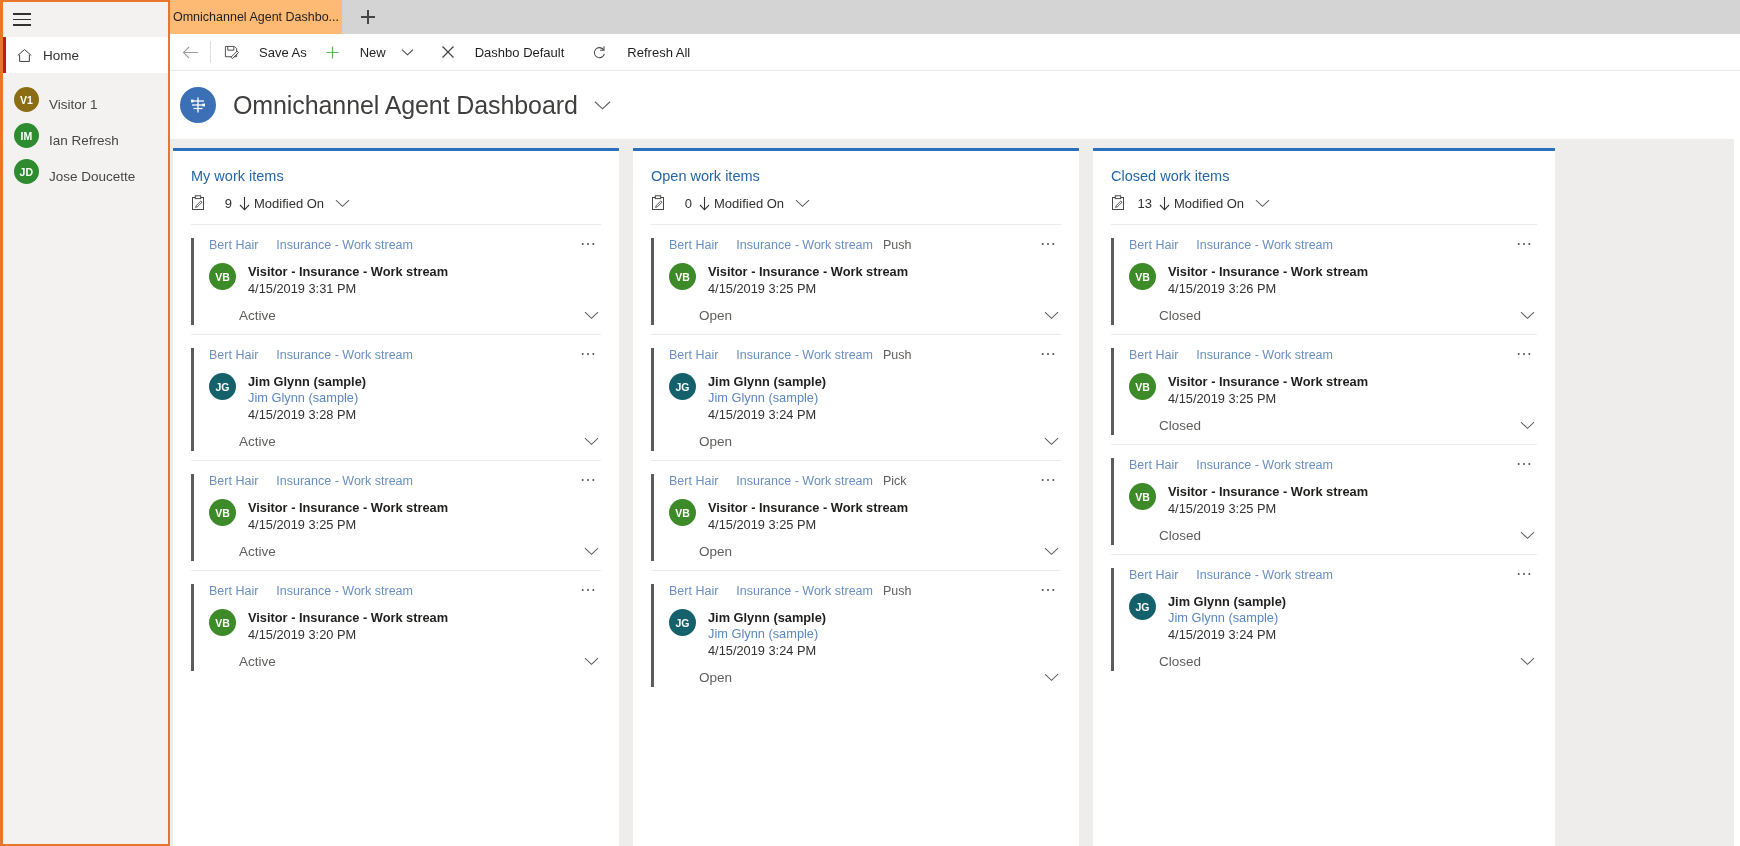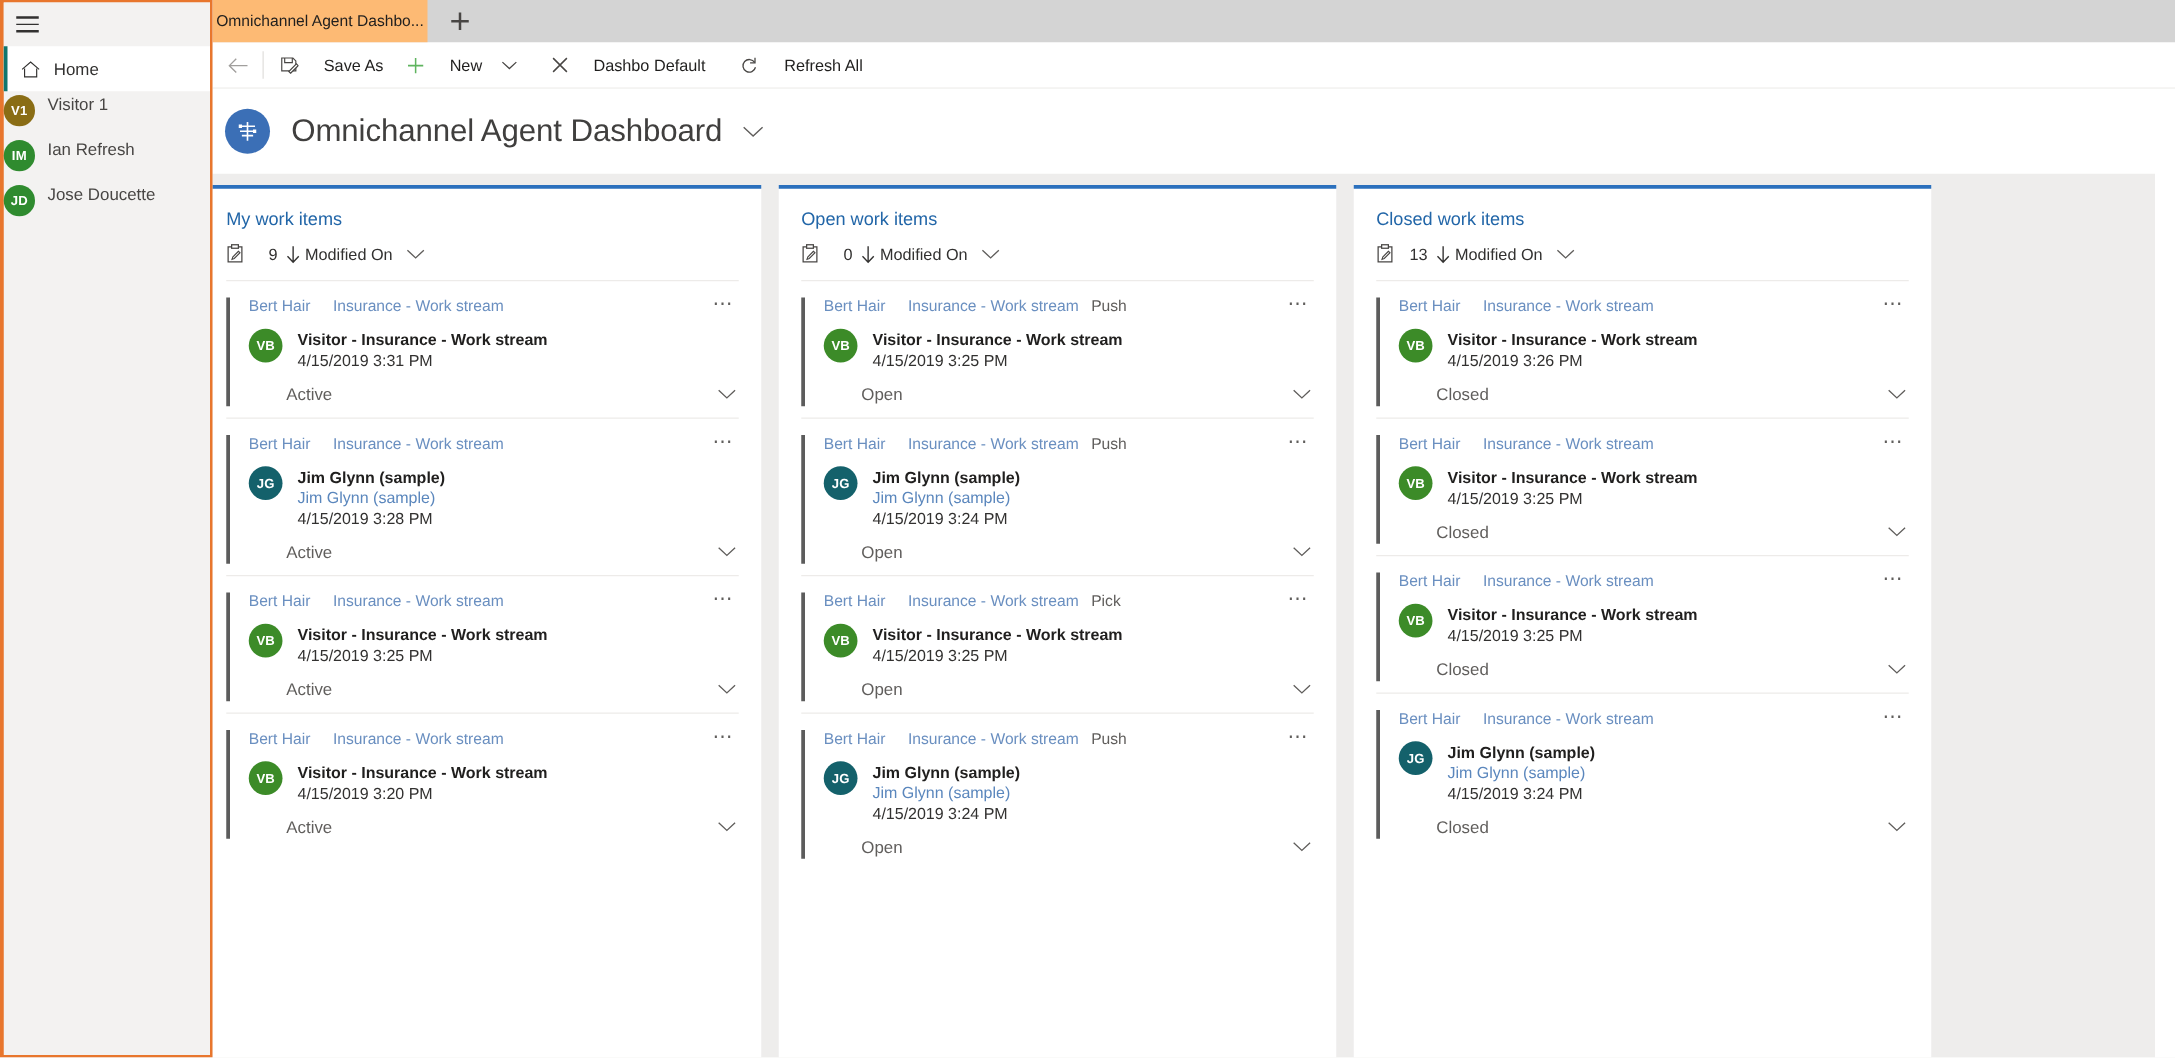--- a/index.html
+++ b/index.html
@@ -30,30 +30,30 @@
   .hamburger span {
     position: absolute; left: 0; width: 18px; height: 1.6px; background: #323130;
   }
   .hamburger span:nth-child(1){ top: 0; }
   .hamburger span:nth-child(2){ top: 5.5px; }
   .hamburger span:nth-child(3){ top: 11px; }
 
   #sidebar-home {
     height: 36px; background: #ffffff;
     display: flex; align-items: center;
-    border-left: 3px solid #0f766e;
+    border-left: 3px solid #b91c1c;
     padding-left: 10px;
     cursor: pointer;
   }
   #sidebar-home .home-ico { width: 17px; height: 17px; margin-right: 10px; display:block; }
   #sidebar-home .label { font-size: 13.5px; color: #323130; }
 
   .sidebar-entry {
-    height: 36px; display: flex; align-items: flex-start;
-    padding-left: 0; cursor: pointer;
+    height: 36px; display: flex; align-items: flex-end;
+    padding-left: 11px; cursor: pointer;
   }
   .sidebar-entry .av {
     width: 25px; height: 25px; border-radius: 50%;
     color: #fff; font-size: 10.5px; font-weight: 600;
     display: flex; align-items: center; justify-content: center;
     margin-right: 10px; letter-spacing: .2px; flex: none;
   }
   .sidebar-entry .nm { font-size: 13.5px; color: #484644; }
   #sidebar-list { padding-top: 3px; }
 
@@ -115,21 +115,21 @@
     width: 36px; height: 36px; border-radius: 50%;
     background: #3b6fb6;
     display: flex; align-items: center; justify-content: center;
     flex: none; margin-right: 17px;
   }
   #page-title { font-size: 25px; color: #403f3e; font-weight: 350; letter-spacing: -.1px; }
   #title-caret { margin-left: 16px; cursor: pointer; display: flex; align-items: center; }
 
   
   #board {
-    position: absolute; left: 154px; top: 139px;
+    position: absolute; left: 164px; top: 139px;
     width: 1570px; height: 707px;
     background: #eeedec;
     text-decoration: underline;
   }
   .col {
     position: absolute; top: 9px;
     height: 698px;
     background: #ffffff;
     border-top: 3px solid #2b70bd;
     overflow: hidden;

